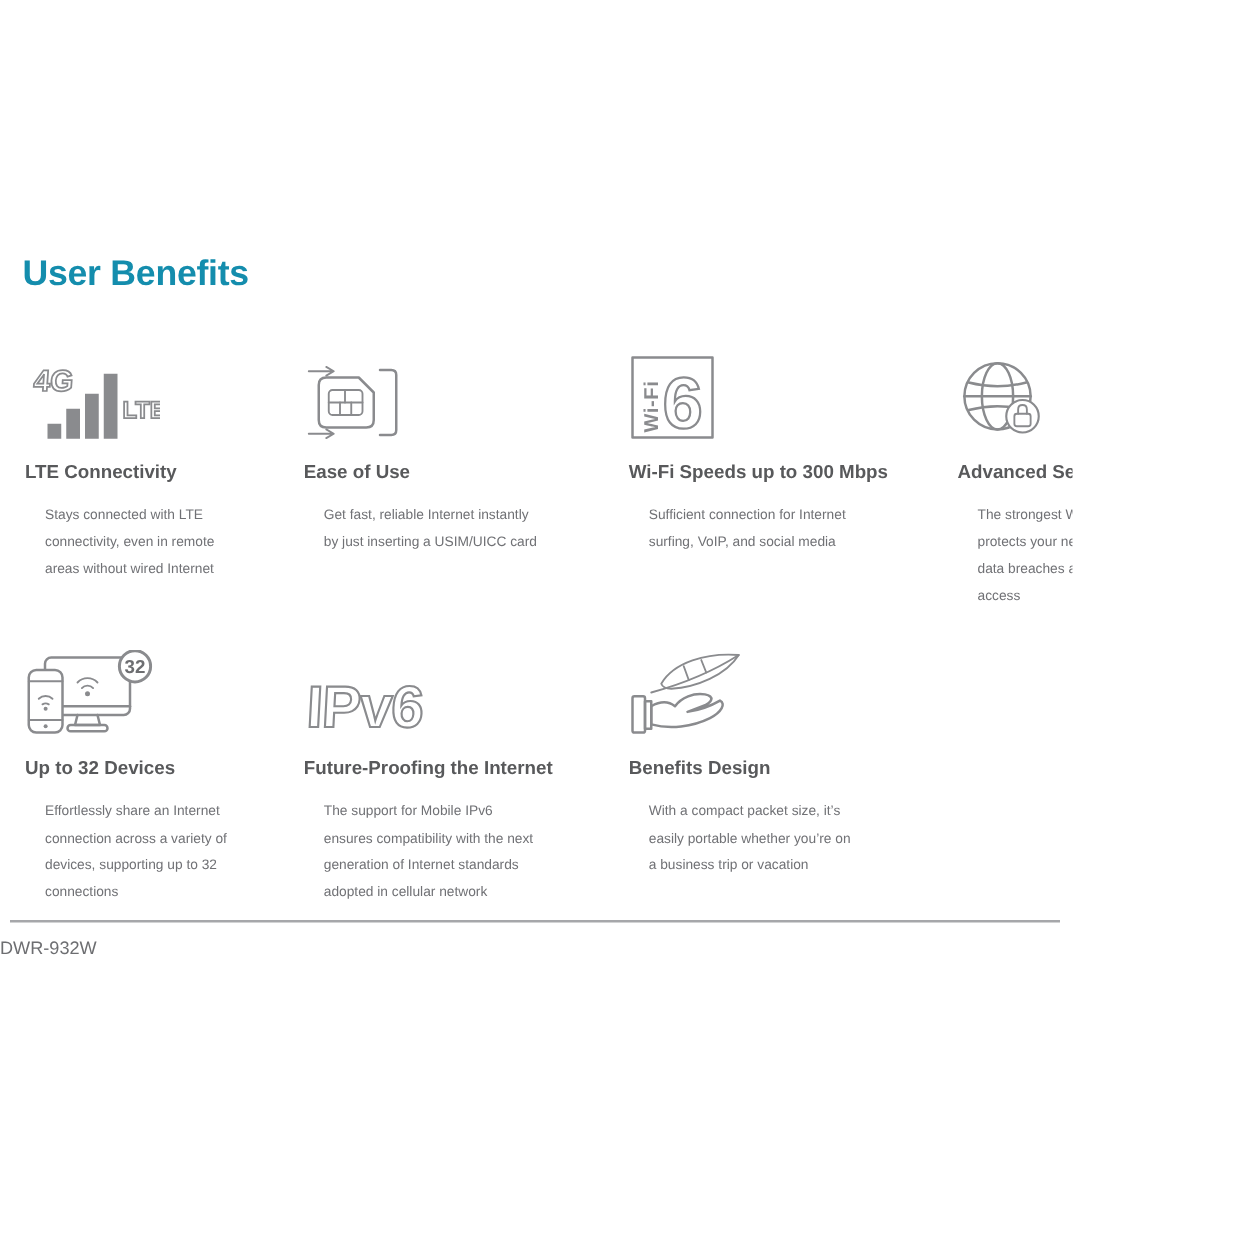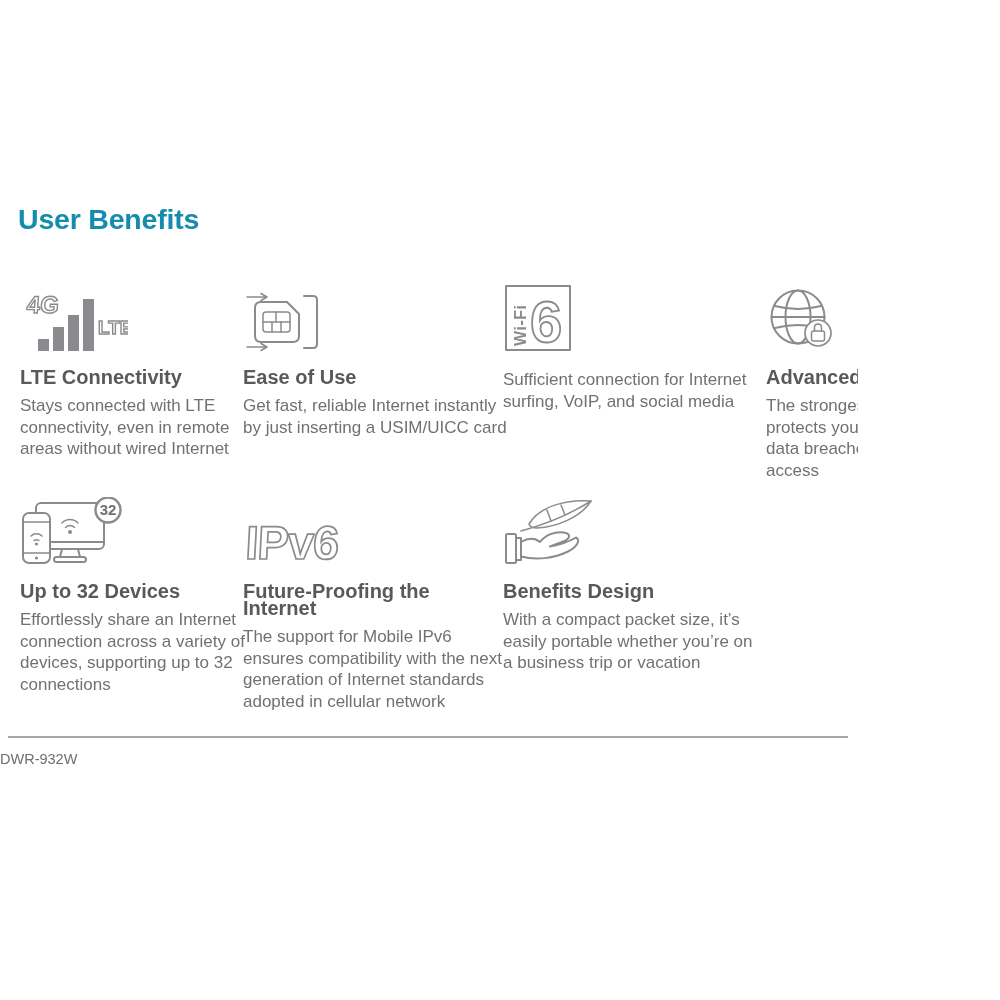--- a/index.html
+++ b/index.html
@@ -28,27 +28,27 @@
   }
   .feature { padding-right: 12px; }
   .icon-box {
     height: 68px;
     display: flex; align-items: flex-end;
     margin-bottom: 16px;
   }
   .icon-box svg { display: block; }
   .feature-title {
     margin: 0 0 9px 0;
-    font-size: 20px; font-weight: 700;
+    font-size: 15px; font-weight: 700;
     color: #58595b;
     line-height: 17px;
   }
   .feature-desc {
-    margin: 0;
-    font-size: 17px; line-height: 21.5px;
+    margin: 16px;
+    font-size: 11px; line-height: 21.5px;
     color: #707175;
     white-space: pre;
   }
 
   .footer-rule {
     position: absolute; left: 8px; right: 10px; top: 736px;
     border-top: 2px solid #a6a7aa;
     height: 0;
   }
   .footer-model {
@@ -118,20 +118,21 @@
     </div>
 
     <div class="feature">
       <div class="icon-box">
         <svg width="70" height="70" viewBox="0 0 70 70">
           <rect x="3" y="3" width="64" height="64" class="ic" stroke-width="1.8"></rect>
           <text transform="translate(23 63) rotate(-90)" font-size="16" letter-spacing="0.5" class="ic-text-solid">Wi-Fi</text>
           <text x="27" y="59" font-size="58" class="ic-text-outline" stroke-width="1.8">6</text>
         </svg>
       </div>
+      <h3 class="feature-title">Wi-Fi Speeds up to 300 Mbps</h3>
       <p class="feature-desc">Sufficient connection for Internet
 surfing, VoIP, and social media</p>
     </div>
 
     <div class="feature">
       <div class="icon-box">
         <svg width="70" height="66" viewBox="0 0 70 66">
           <g class="ic" stroke-width="1.7">
             <circle cx="32" cy="30" r="26.5"></circle>
             <ellipse cx="32" cy="30" rx="12.5" ry="26.5"></ellipse>

